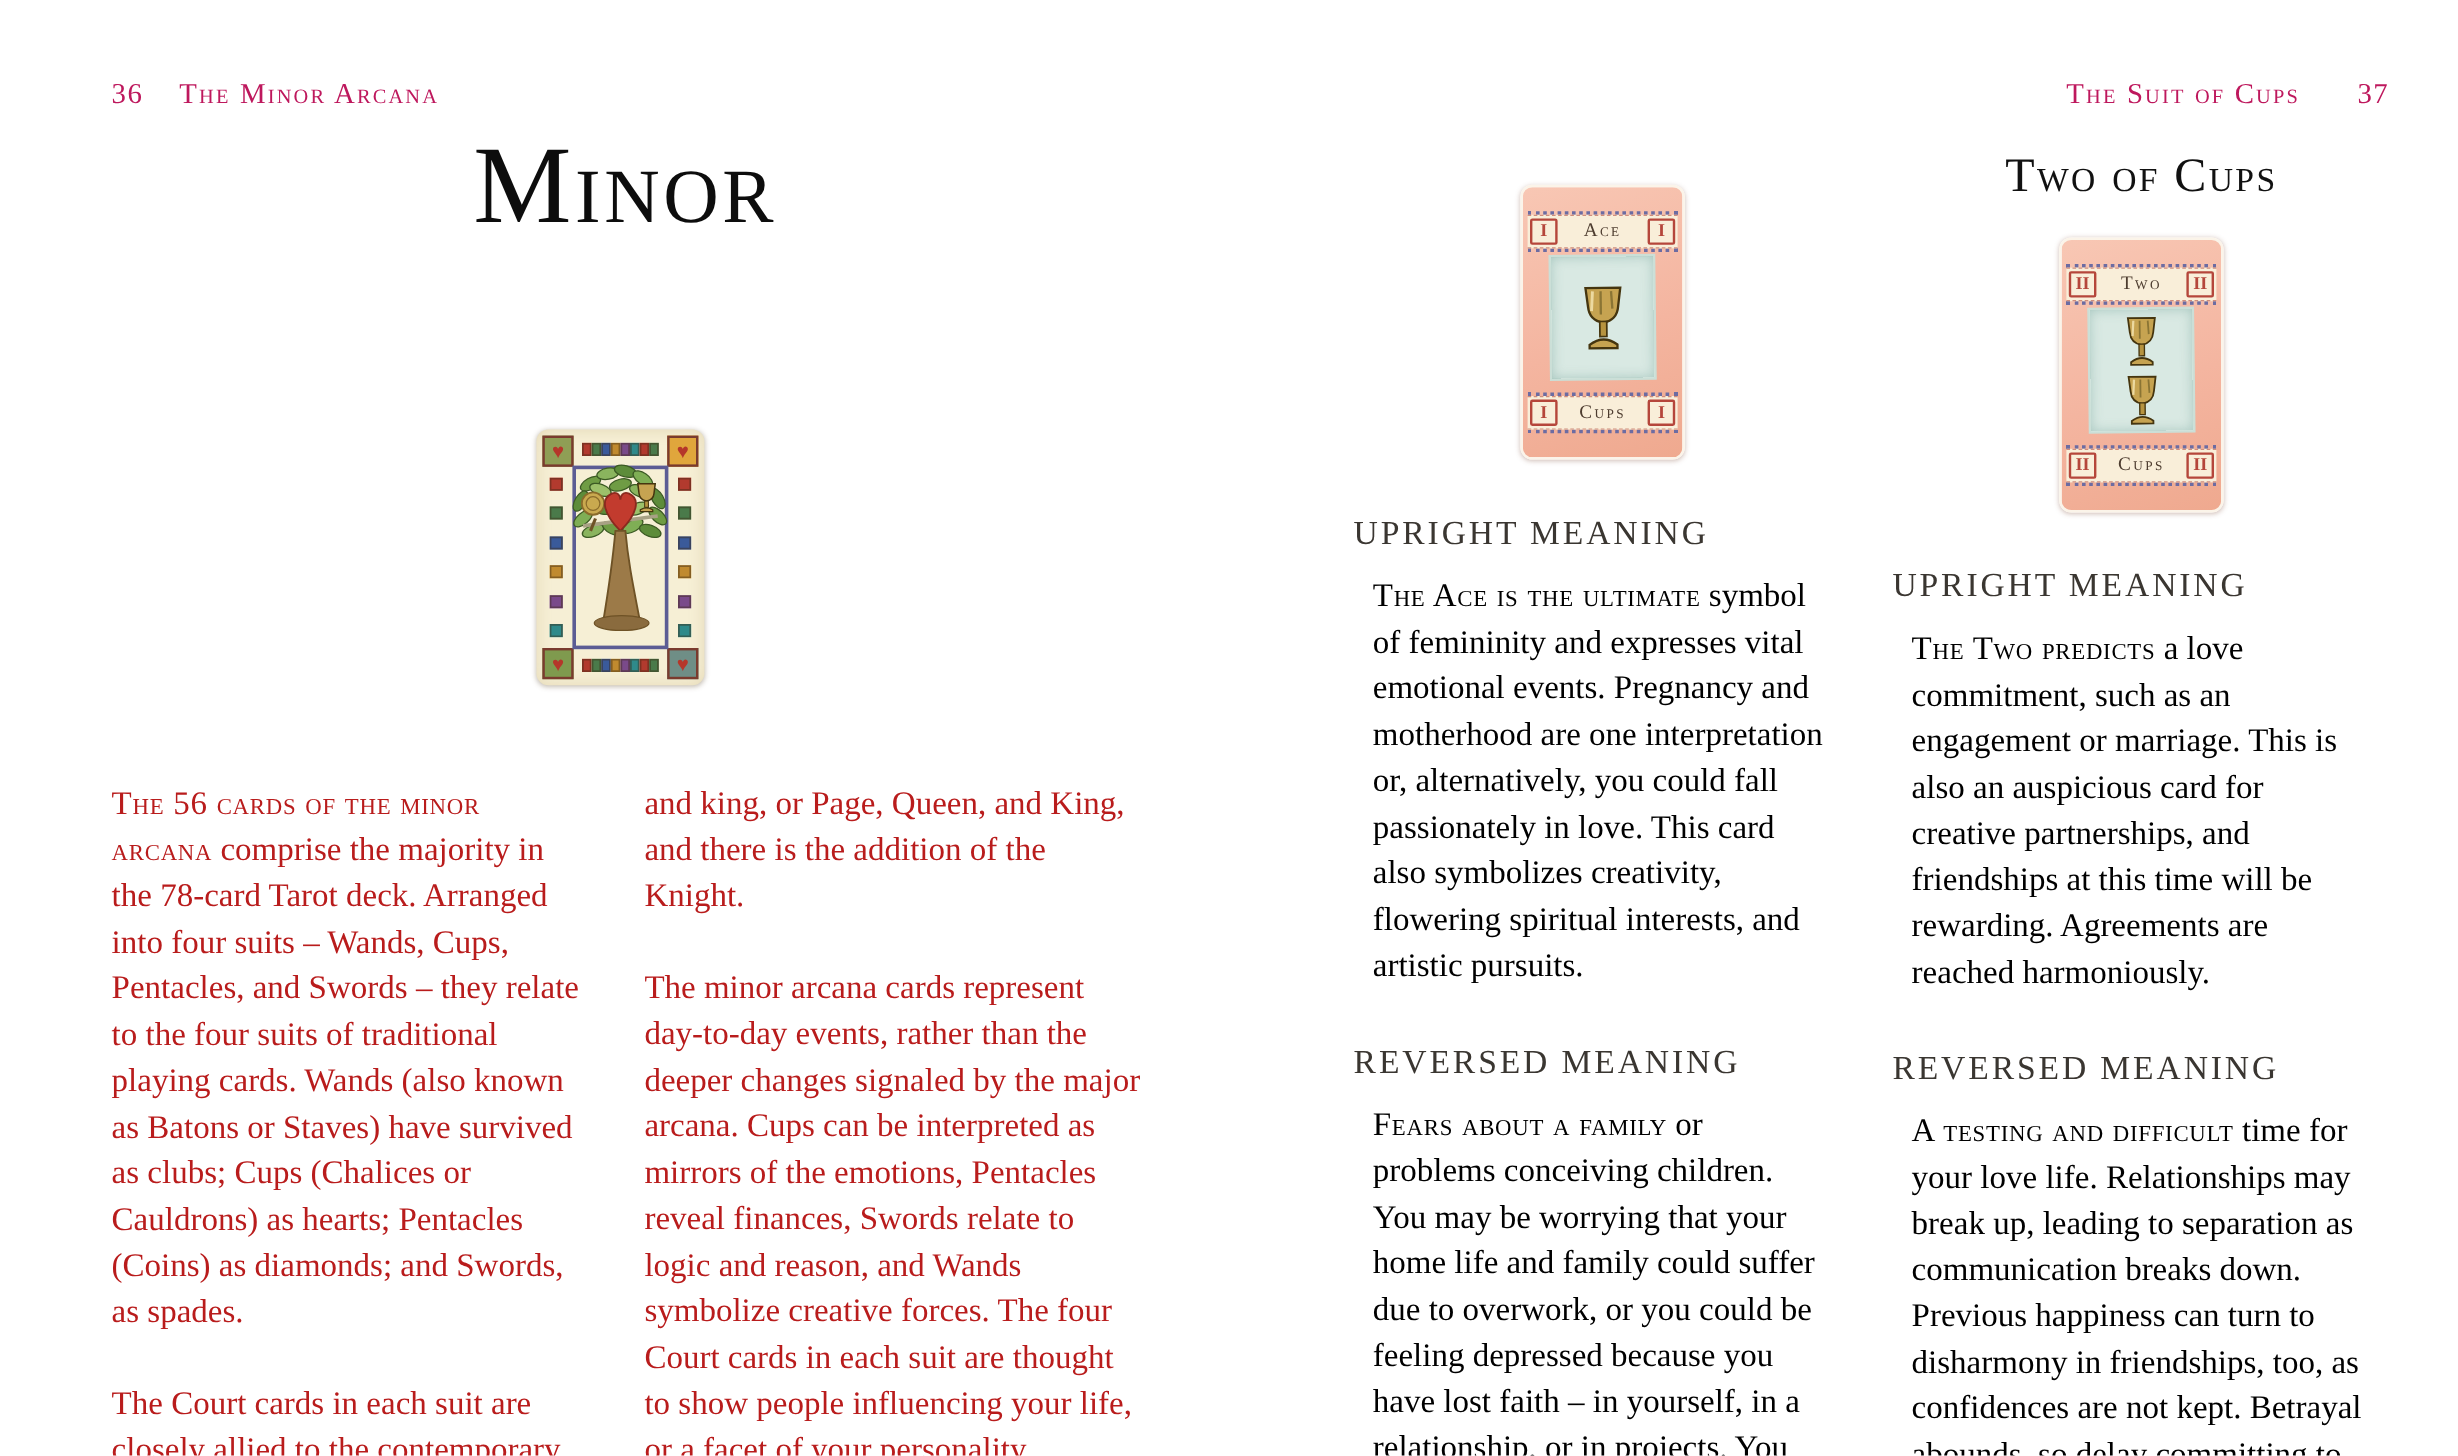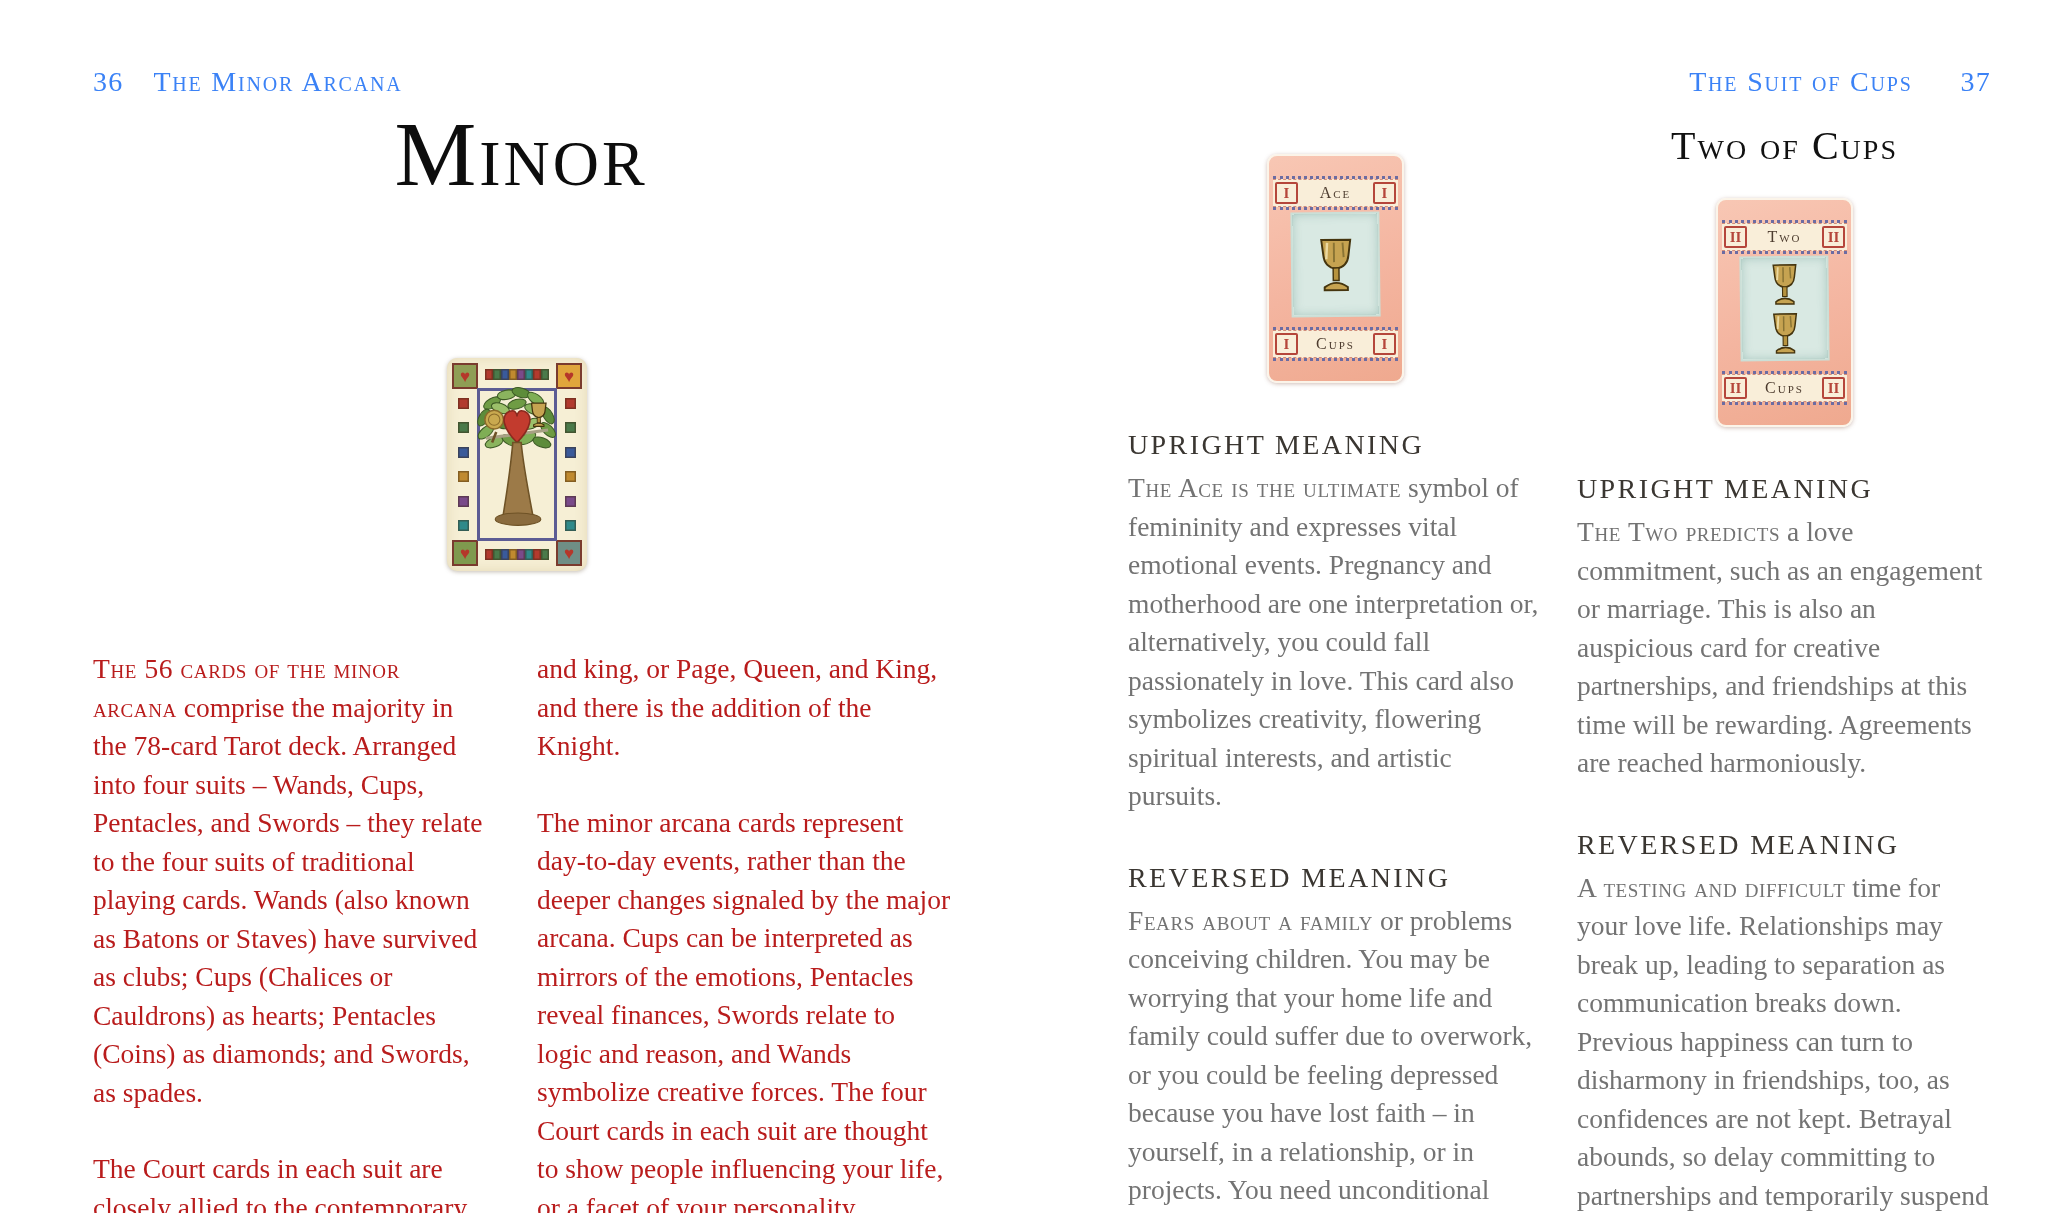--- a/index.html
+++ b/index.html
@@ -4,21 +4,21 @@
 <style>
   html,body{margin:0;padding:0;}
   body{
     width:2048px;height:1213px;position:relative;overflow:hidden;
     background:#ffffff;color:#1f1f1f;
     font-family:"Liberation Serif","DejaVu Serif",serif;
   }
   .sc{font-variant:small-caps;}
 
   
-  .hdr{position:absolute;top:66px;font-size:28px;letter-spacing:1.2px;color:#3b82f6;}
+  .hdr{position:absolute;top:66px;font-size:24px;letter-spacing:1.2px;color:#be185d;}
   .hdr .sc{letter-spacing:1.8px;}
   .hdr-left{left:93px;}
   .hdr-left .pagenum{margin-right:30px;}
   .hdr-right{right:57px;text-align:right;}
   .hdr-right .pagenum{margin-left:48px;}
 
   
   .main-title{
     position:absolute;left:151px;top:112px;width:740px;margin:0;
     text-align:center;font-weight:normal;font-variant:small-caps;
@@ -61,21 +61,21 @@
   .suit-col.ace{left:1128px;}
   .suit-col.two{left:1577px;}
   .card-title{
     margin:0;text-align:center;font-weight:normal;font-variant:small-caps;
     font-size:40px;line-height:44px;letter-spacing:2px;color:#111;
   }
   .meaning-heading{
     margin:46px 0 8px 0;font-weight:normal;
     font-size:28px;letter-spacing:2.4px;color:#3a3631;
   }
-  .meaning-body{margin:0;font-size:27.5px;line-height:38.5px;color:#737373;}
+  .meaning-body{margin:16px;font-size:27.5px;line-height:38.5px;color:#000000;}
 
   
   .cups-card{
     position:relative;width:133px;height:225px;margin:30px auto 0;
     border-radius:10px;border:2px solid #fbf4e9;box-sizing:content-box;
     background:linear-gradient(160deg,#f8c7b4 0%,#f4b5a0 55%,#efa98f 100%);
     box-shadow:0 1px 4px rgba(120,70,50,.35);
   }
   .banner{position:absolute;left:4px;right:4px;height:34px;
     border-top:3px dotted #6c6ca2;border-bottom:3px dotted #6c6ca2;

